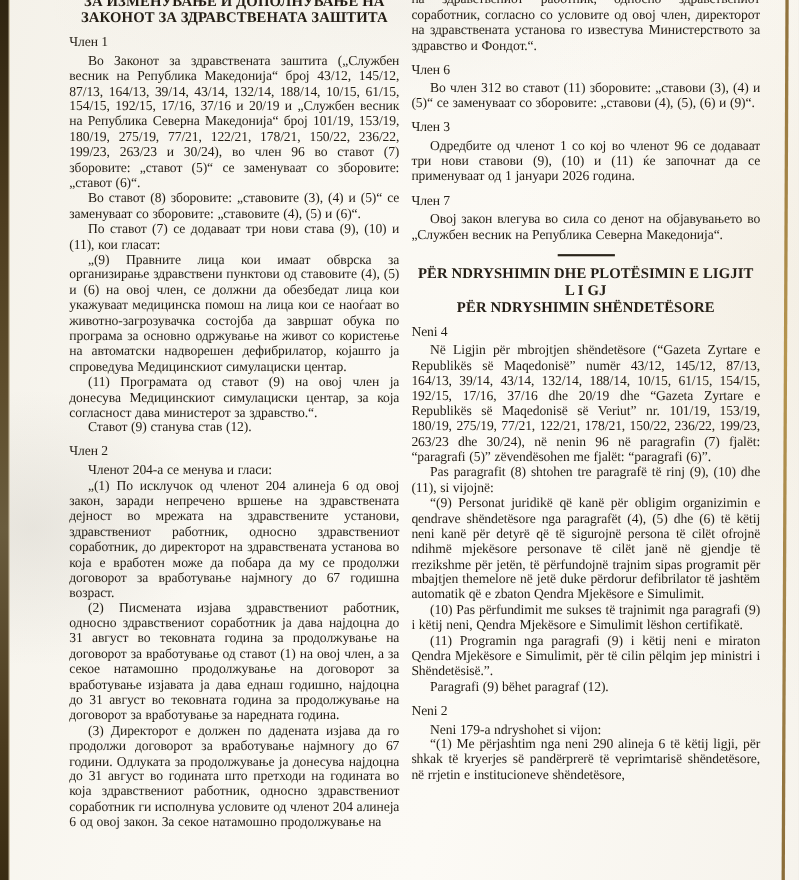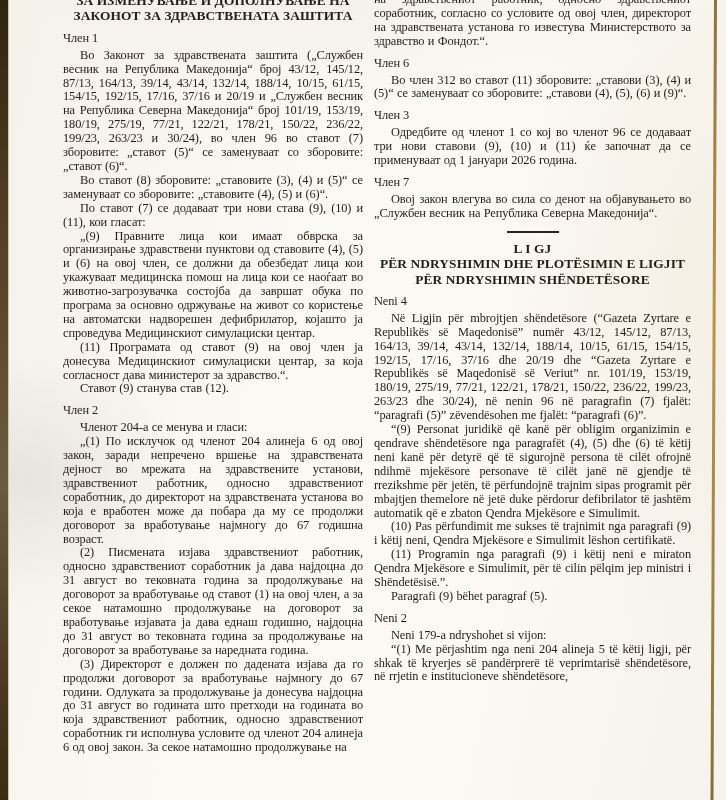--- a/index.html
+++ b/index.html
@@ -116,28 +116,29 @@
     <div class="art">Член 6</div>
     <p>Во член 312 во ставот (11) зборовите: „ставови (3), (4) и (5)“ се заменуваат со зборовите: „ставови (4), (5), (6) и (9)“.</p>
     <div class="art">Член 3</div>
     <p>Одредбите од членот 1 со кој во членот 96 се додаваат три нови ставови (9), (10) и (11) ќе започнат да се применуваат од 1 јануари 2026 година.</p>
     <div class="art">Член 7</div>
     <p>Овој закон влегува во сила со денот на објавувањето во „Службен весник на Република Северна Македонија“.</p>
     <div class="divider">
         <span></span>
       </div>
     <div class="law-title law-title-sq">
+      <div>PËR NDRYSHIMIN DHE PLOTËSIMIN E LIGJIT</div>
       <div>L I GJ</div>
-      <div>PËR NDRYSHIMIN DHE PLOTËSIMIN E LIGJIT</div>
       <div>PËR NDRYSHIMIN SHËNDETËSORE</div>
     </div>
     <div class="art">Neni 4</div>
     <p>Në Ligjin për mbrojtjen shëndetësore (“Gazeta Zyrtare e Republikës së Maqedonisë” numër 43/12, 145/12, 87/13, 164/13, 39/14, 43/14, 132/14, 188/14, 10/15, 61/15, 154/15, 192/15, 17/16, 37/16 dhe 20/19 dhe “Gazeta Zyrtare e Republikës së Maqedonisë së Veriut” nr. 101/19, 153/19, 180/19, 275/19, 77/21, 122/21, 178/21, 150/22, 236/22, 199/23, 263/23 dhe 30/24), në nenin 96 në paragrafin (7) fjalët: “paragrafi (5)” zëvendësohen me fjalët: “paragrafi (6)”.</p>
+    <p>Pas paragrafit (8) shtohen tre paragrafë të rinj (9), (10) dhe (11), si vijojnë:</p>
     <p>“(9) Personat juridikë që kanë për obligim organizimin e qendrave shëndetësore nga paragrafët (4), (5) dhe (6) të këtij neni kanë për detyrë që të sigurojnë persona të cilët ofrojnë ndihmë mjekësore personave të cilët janë në gjendje të rrezikshme për jetën, të përfundojnë trajnim sipas programit për mbajtjen themelore në jetë duke përdorur defibrilator të jashtëm automatik që e zbaton Qendra Mjekësore e Simulimit.</p>
     <p>(10) Pas përfundimit me sukses të trajnimit nga paragrafi (9) i këtij neni, Qendra Mjekësore e Simulimit lëshon certifikatë.</p>
     <p>(11) Programin nga paragrafi (9) i këtij neni e miraton Qendra Mjekësore e Simulimit, për të cilin pëlqim jep ministri i Shëndetësisë.”.</p>
-    <p>Paragrafi (9) bëhet paragraf (5).</p>
+    <p>Paragrafi (9) bëhet paragraf (12).</p>
     <div class="art">Neni 2</div>
     <p>Neni 179-a ndryshohet si vijon:</p>
-    <p>“(1) Me përjashtim nga neni 204 alineja 5 të këtij ligji, për shkak të kryerjes së pandërprerë të veprimtarisë shëndetësore, në rrjetin e institucioneve shëndetësore,</p>
+    <p>“(1) Me përjashtim nga neni 290 alineja 6 të këtij ligji, për shkak të kryerjes së pandërprerë të veprimtarisë shëndetësore, në rrjetin e institucioneve shëndetësore,</p>
   </div>
 
 </div>
 
 </body></html>

